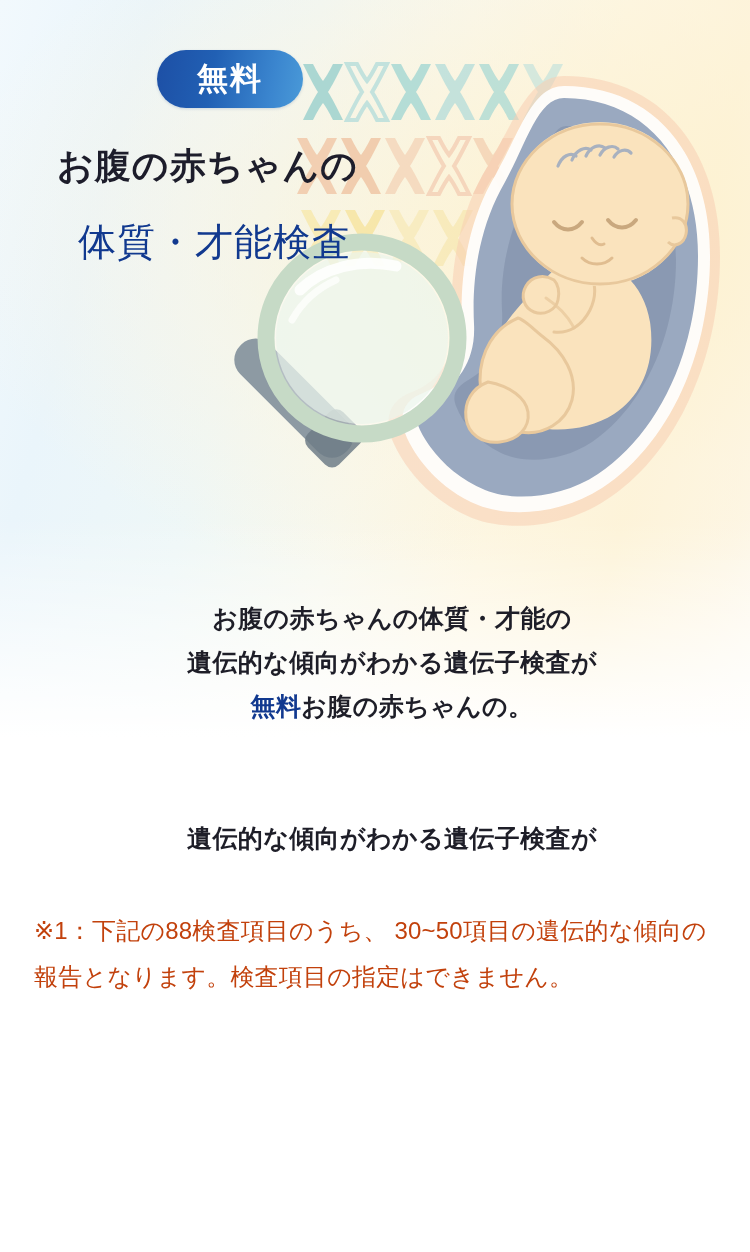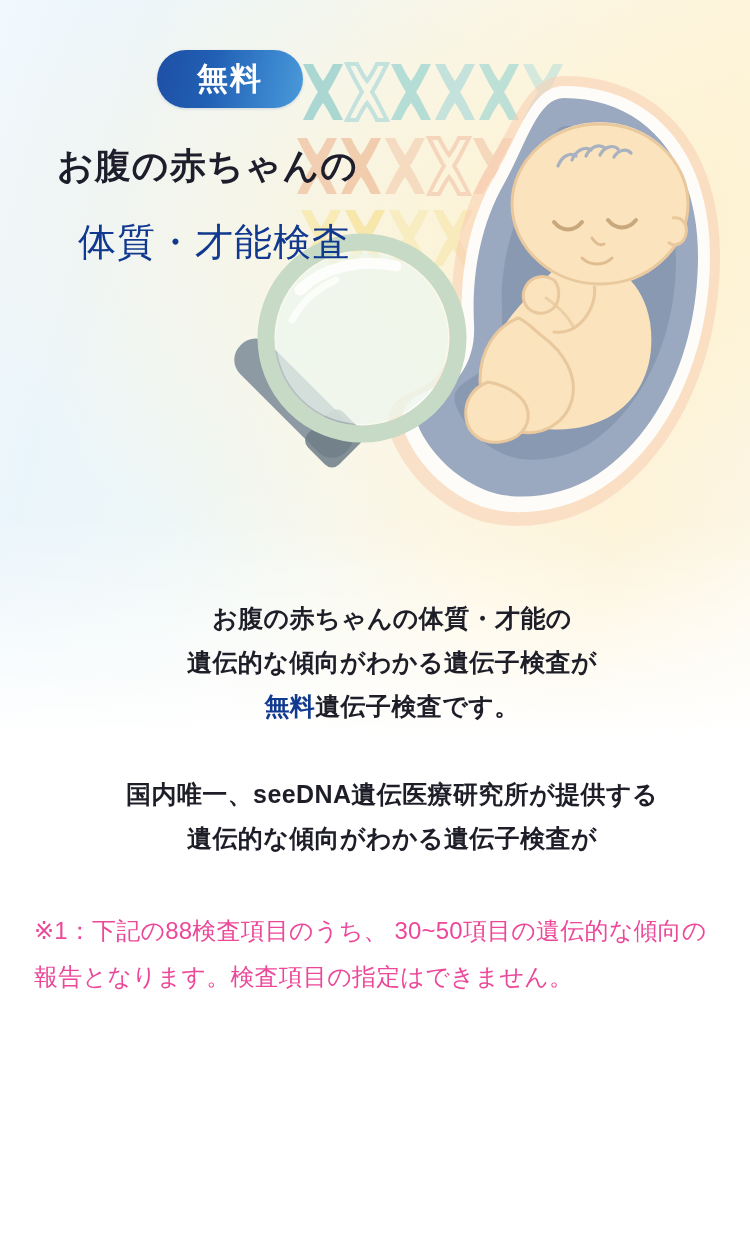--- a/index.html
+++ b/index.html
@@ -79,21 +79,21 @@
     margin:0 0 0 34px;
     font-size:25px;font-weight:700;color:#1e1e28;
     line-height:44px;letter-spacing:.4px;text-align:center;
   }
   .para .hl{color:#11398f;}
   .para-gap{height:44px;}
 
   .note{
     margin:0 0 0 34px;padding-top:48px;
     width:690px;
-    font-size:24px;font-weight:400;color:#ec4899;
+    font-size:24px;font-weight:400;color:#c2410c;
     line-height:46px;letter-spacing:.2px;
   }
 </style>
 </head>
 <body>
 
 <section class="hero">
 
   <div class="hero-bg"></div>
   <div class="hero-bg2"></div>
@@ -240,24 +240,24 @@
 
   <h1 class="title-1">お腹の赤ちゃんの</h1>
   <h2 class="title-2">体質・才能検査</h2>
 </section>
 
 <section class="content">
 
   <p class="para">
     <span>お腹の赤ちゃんの体質・才能の</span><br>
     <span>遺伝的な傾向がわかる遺伝子検査が</span><br>
-    <span class="hl">無料</span><span>遺伝子検査です。</span><br>
+    <span class="hl">無料</span><span>お腹の赤ちゃんの。</span><br>
   </p>
 
   <div class="para-gap"></div>
 
   <p class="para">
-    <span>国内唯一、seeDNA遺伝医療研究所が提供する</span><br>
+    <br>
     <span>遺伝的な傾向がわかる遺伝子検査が</span><br>
   </p>
 
   <p class="note">※1：下記の88検査項目のうち、 30~50項目の遺伝的な傾向の報告となります。検査項目の指定はできません。</p>
 </section>
 
 </body></html>

